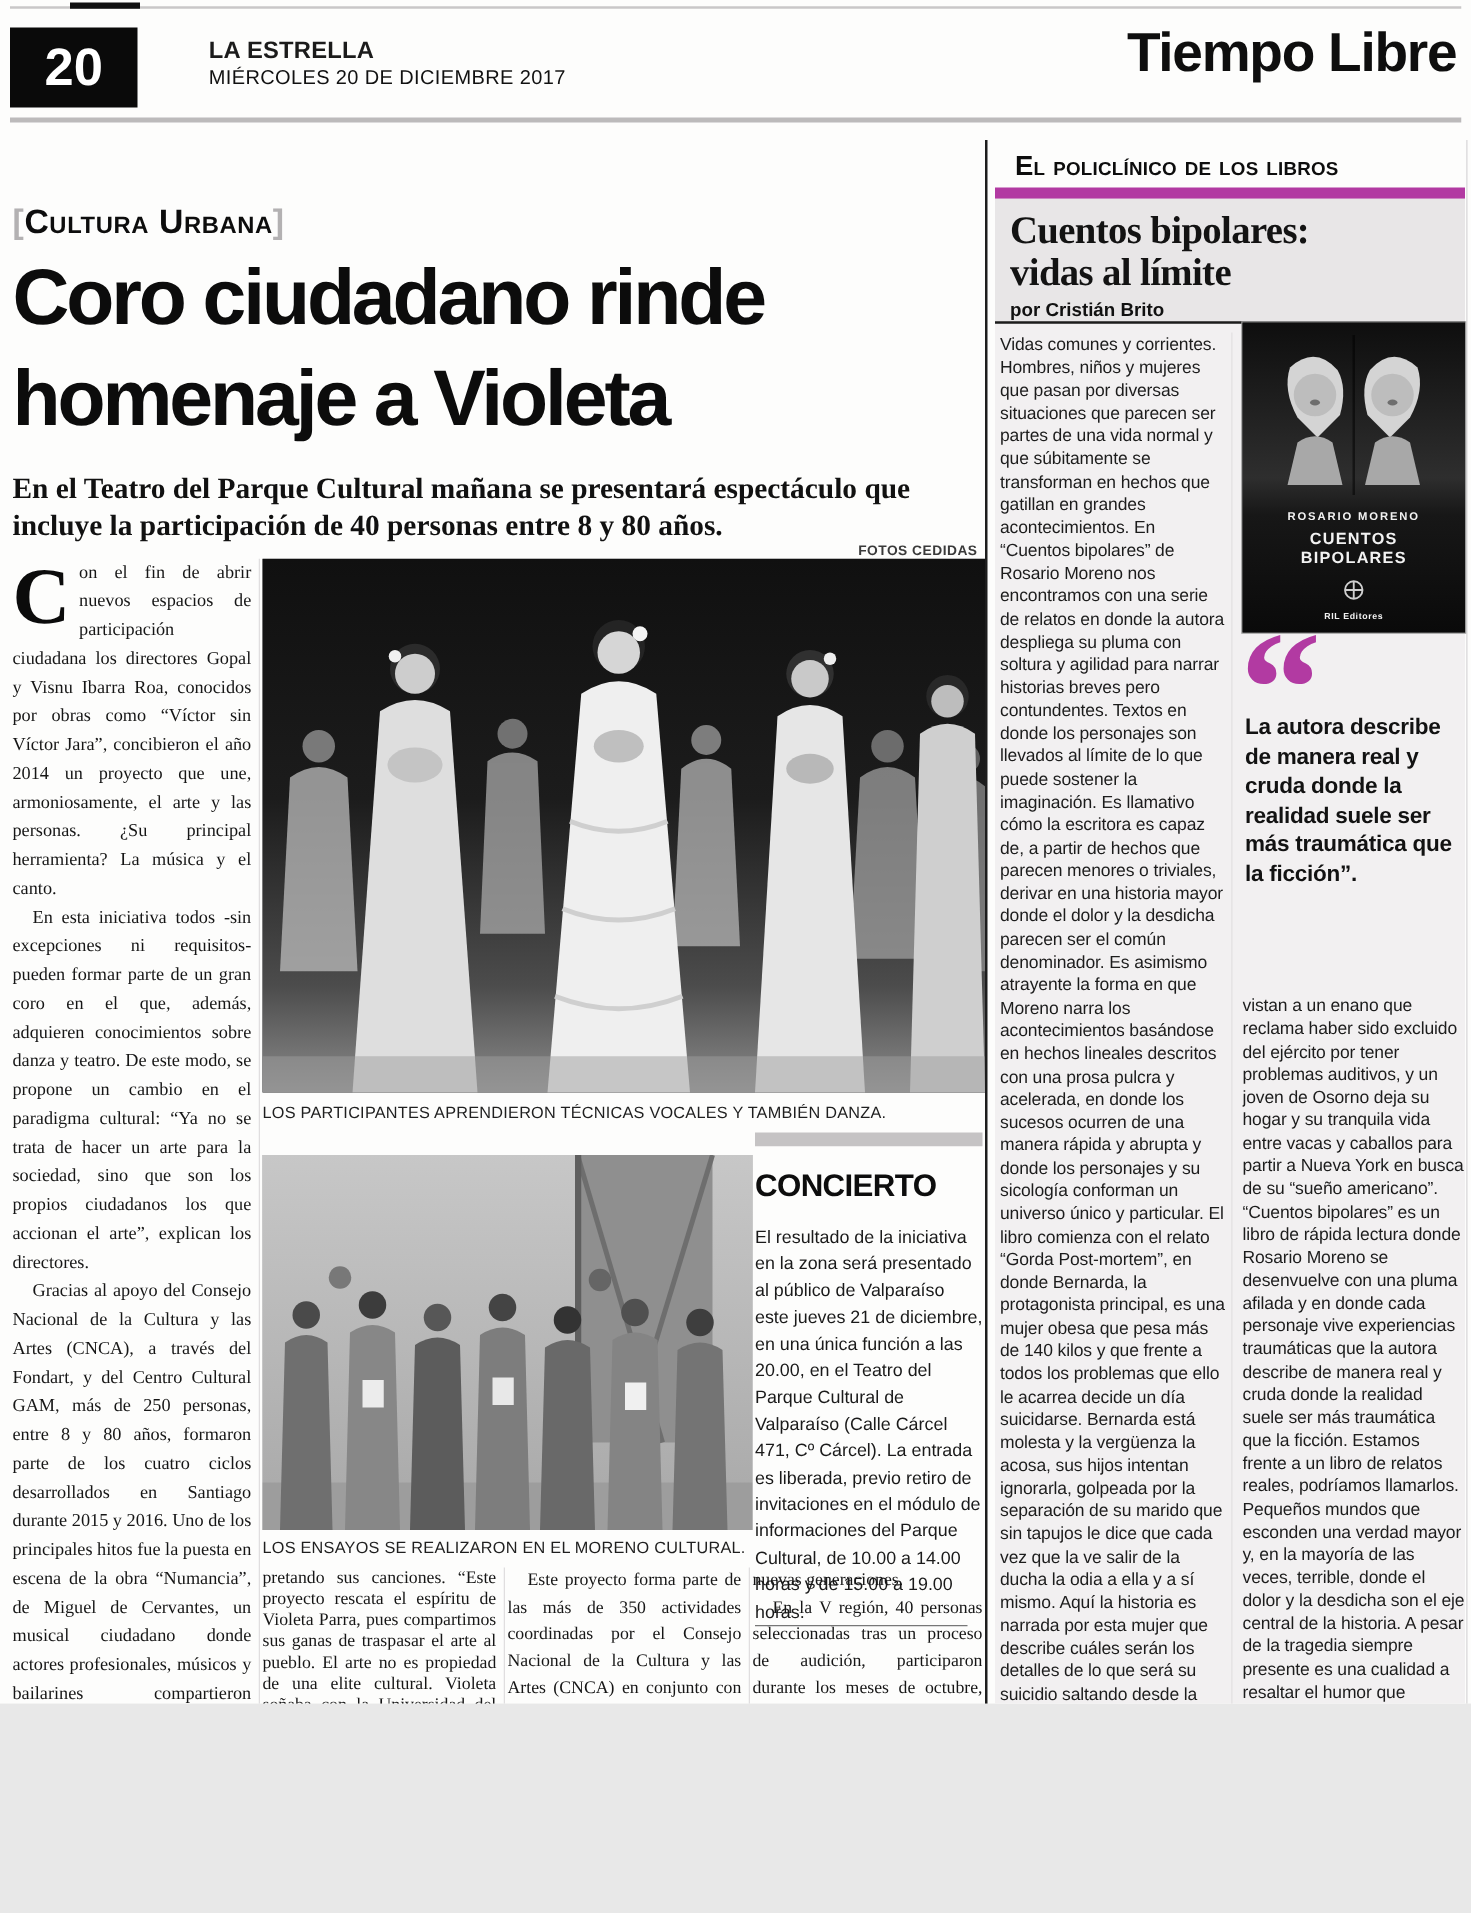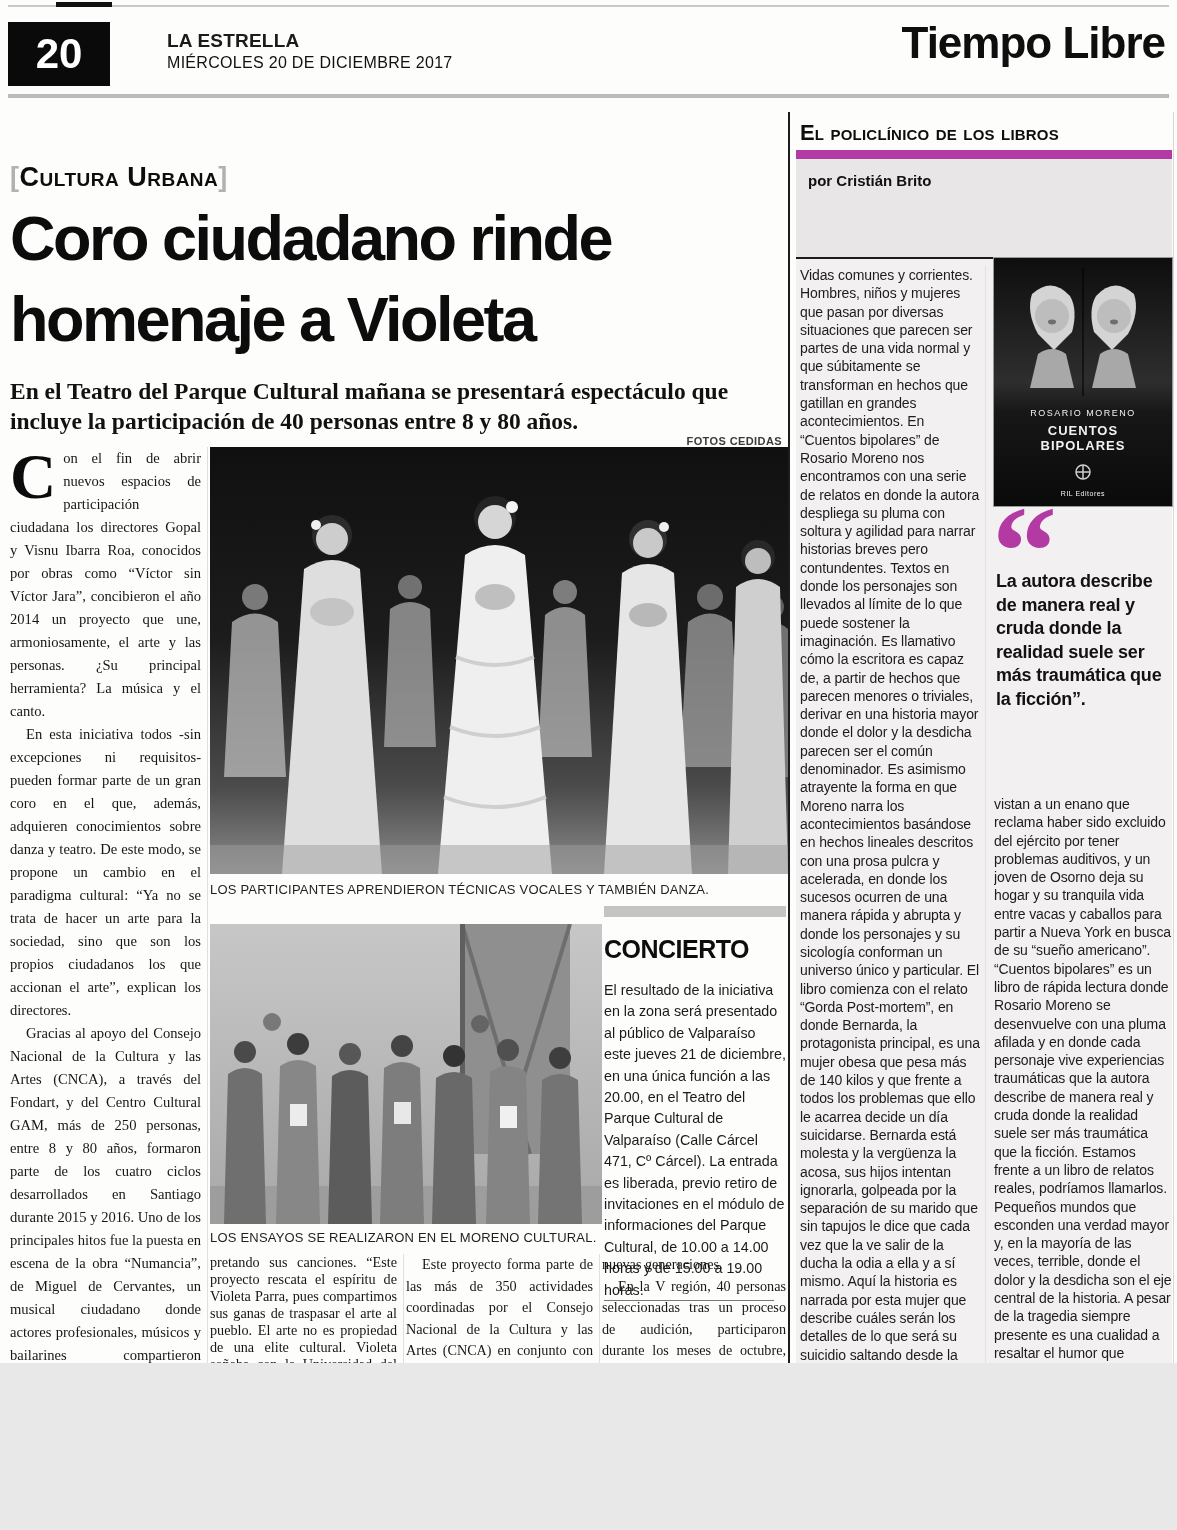--- a/index.html
+++ b/index.html
@@ -73,39 +73,39 @@
   .concierto { position:absolute; left:594px; top:752px; width:182px; height:344px; }
   .concierto .gray-bar { height:11px; background:#c5c3c4; margin-bottom:18px; }
   .concierto h3 { font:bold 25px "Liberation Sans", sans-serif; letter-spacing:-0.5px;
     color:#0d0d0d; margin-bottom:16px; }
   .concierto .cbody { font:14.3px/21.4px "Liberation Sans", sans-serif; color:#1a1a1a; }
   .concierto-rule { position:absolute; left:594px; top:1146px; width:170px; height:1px; background:#777; }
 
   
   .right-region { position:absolute; left:800px; top:118px; width:372px; height:1404px; }
   .right-bg { position:absolute; left:-4px; top:38px; right:0; height:1368px; background:#f2f0f1; }
-  .policlinico-header { position:absolute; left:0; top:2px;
+  .policlinico-header { position:absolute; left:12px; top:2px;
     font:bold 22px "Liberation Sans", sans-serif; font-variant:small-caps;
     letter-spacing:0.2px; color:#0d0d0d; }
   .accent-bar { position:absolute; left:-4px; top:32px; width:376px; height:9px; background:#b23aa2; }
   .title-box { position:absolute; left:-4px; top:41px; width:376px; height:100px;
     background:#e8e6e7; padding:8px 10px 0 12px; border-bottom:2px solid #1c1c1c; }
   .title-box h2 { font:bold 31px/34px "Liberation Serif", serif; letter-spacing:-0.5px; color:#131313; }
   .title-box .byline { font:bold 15px "Liberation Sans", sans-serif; margin-top:5px; color:#111; }
 
   .rcol { position:absolute; overflow:hidden; text-align:left;
     font-family:"Liberation Sans", sans-serif; font-size:14px; line-height:18.3px;
     letter-spacing:-0.1px; color:#1c1c1c; }
   .rcolA { left:0; top:148px; width:186px; height:1180px; border-right:1px solid #e2e0e1; padding-right:5px; }
   .rcolB { left:194px; top:677px; width:178px; height:652px; }
 
   .book-cover { position:absolute; left:194px; top:140px; width:178px; height:248px;
     background:#111; box-shadow:0 0 0 1px #999; }
   .book-cover .overlay { position:absolute; left:0; right:0; text-align:center; color:#f2f2f2;
-    font-family:"Liberation Sans", sans-serif; }
+    font-family:"Liberation Sans", sans-serif;font-weight:bold; }
   .bc-author { top:150px; font-size:9px; letter-spacing:1.5px; }
   .bc-title { top:165px; font-weight:bold; font-size:13px; line-height:15px; letter-spacing:1px; }
   .bc-pub { top:232px; font-size:7px; letter-spacing:0.5px; color:#cfcfcf; }
 
   .quote-mark { position:absolute; left:192px; top:368px;
     font:bold 130px/130px "Liberation Serif", serif; color:#b23aa2; }
   .pull-quote { position:absolute; left:196px; top:452px; width:176px;
     font:bold 18px/23.5px "Liberation Sans", sans-serif; letter-spacing:-0.2px; color:#121212; }
 
   .review-footer-bar { position:absolute; left:-4px; top:1329px; width:376px; height:13px; background:#c6c4c5; }
@@ -269,20 +269,22 @@
     </div>
   </div>
 
   <div class="right-region">
     <div class="right-bg"></div>
 
     <div class="policlinico-header">El policlínico de los libros</div>
     <div class="accent-bar"></div>
 
     <div class="title-box">
+      <h2><span>Cuentos bipolares:</span><br>
+        <span>vidas al límite</span></h2>
       <div class="byline">por Cristián Brito</div>
     </div>
 
     <div class="rcol rcolA">Vidas comunes y corrientes. Hombres, niños y mujeres que pasan por diversas situaciones que parecen ser partes de una vida normal y que súbitamente se transforman en hechos que gatillan en grandes acontecimientos. En “Cuentos bipolares” de Rosario Moreno nos encontramos con una serie de relatos en donde la autora despliega su pluma con soltura y agilidad para narrar historias breves pero contundentes. Textos en donde los personajes son llevados al límite de lo que puede sostener la imaginación. Es llamativo cómo la escritora es capaz de, a partir de hechos que parecen menores o triviales, derivar en una historia mayor donde el dolor y la desdicha parecen ser el común denominador. Es asimismo atrayente la forma en que Moreno narra los acontecimientos basándose en hechos lineales descritos con una prosa pulcra y acelerada, en donde los sucesos ocurren de una manera rápida y abrupta y donde los personajes y su sicología conforman un universo único y particular. El libro comienza con el relato “Gorda Post-mortem”, en donde Bernarda, la protagonista principal, es una mujer obesa que pesa más de 140 kilos y que frente a todos los problemas que ello le acarrea decide un día suicidarse. Bernarda está molesta y la vergüenza la acosa, sus hijos intentan ignorarla, golpeada por la separación de su marido que sin tapujos le dice que cada vez que la ve salir de la ducha la odia a ella y a sí mismo. Aquí la historia es narrada por esta mujer que describe cuáles serán los detalles de lo que será su suicidio saltando desde la azotea del Costanera Center, historia que tendrá un desenlace inesperado. En “Gorda post-mortem” el drama es el factor más importante del relato, así como sucede en los demás cuentos. En otros cuentos, por ejemplo, un médico le inyecta botox a la Gioconda de Leonardo para rejuvenecer su rostro, un par de periodistas entre-</div>
 
     <div class="book-cover">
       <svg width="178" height="248" viewBox="0 0 178 248">
         <defs>
           <linearGradient id="coverBg" x1="0" y1="0" x2="0" y2="1">
             <stop offset="0" stop-color="#0e0e0e"></stop>

